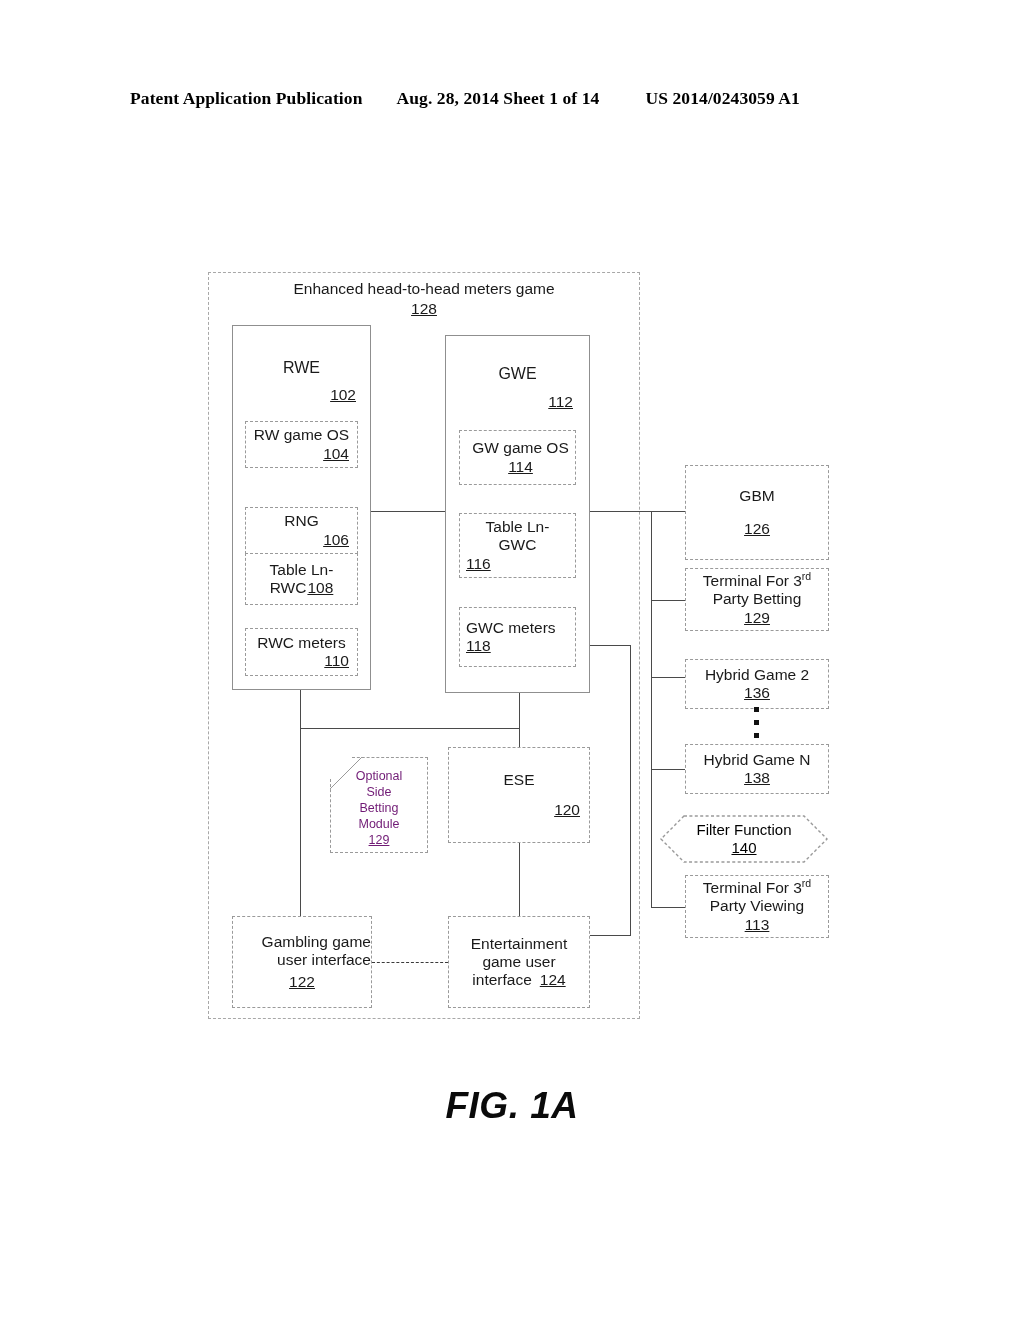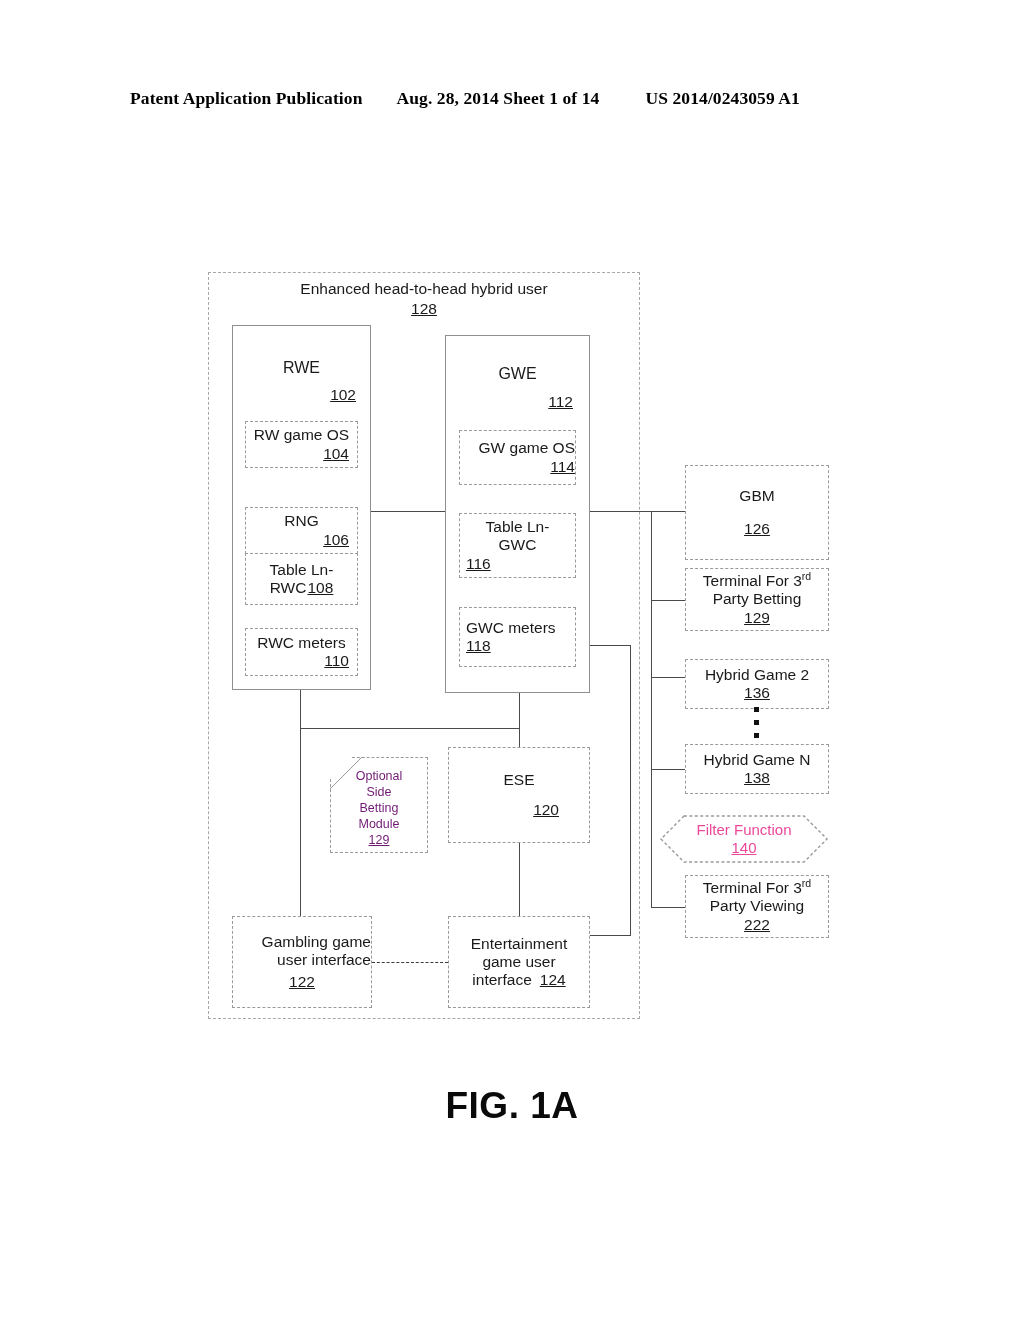--- a/index.html
+++ b/index.html
@@ -189,21 +189,21 @@
   }
   #filter-function .hex-label {
     position: absolute;
     inset: 0;
     display: flex;
     flex-direction: column;
     align-items: center;
     justify-content: center;
     font-size: 15px;
     line-height: 1.2;
-    color: #ec4899;
+    color: #000000;
   }
 
   
   #vdots {
     position: absolute;
     left: 752px;
     top: 707px;
     width: 8px;
     height: 31px;
     display: flex;
@@ -224,39 +224,40 @@
     line-height: 0;
   }
 
   #fig-caption {
     position: absolute;
     left: 0;
     top: 1085px;
     width: 1024px;
     text-align: center;
     font-size: 37px;
+    font-style: italic;
     font-weight: 600;
     letter-spacing: 0.5px;
     color: #0a0a0a;
   }
 </style>
 </head>
 <body>
 
 <div id="page-header">
   <span class="hdr-pub">Patent Application Publication</span>
   <span class="hdr-date">Aug. 28, 2014  Sheet 1 of 14</span>
   <span class="hdr-pubno">US 2014/0243059 A1</span>
 </div>
 
 <div id="figure">
 
   <div id="outer-container"></div>
   <div id="outer-title">
-    <div>Enhanced head-to-head hybrid user</div>
+    <div>Enhanced head-to-head meters game</div>
     <div class="ref">128</div>
   </div>
 
   <div class="line-h" style="left:371px; top:511px; width:75px;"></div>
   <div class="line-h" style="left:590px; top:511px; width:62px;"></div>
 
   <div class="line-v" style="left:651px; top:511px; height:397px;"></div>
 
   <div class="line-h" style="left:651px; top:511px; width:35px;"></div>
 
@@ -308,39 +309,39 @@
   <div class="box dashed" style="left:245px; top:628px; width:113px; height:48px;">
     <span>RWC meters</span>
     <span class="ref" style="align-self:flex-end; margin-right:8px;">110</span>
   </div>
 
   <div class="engine" id="gwe-engine" style="left:445px; top:335px; width:145px; height:358px;">
     <div class="engine-title" style="top:28px;">GWE</div>
     <div class="engine-ref ref" style="top:57px; right:16px;">112</div>
   </div>
 
-  <div class="box dashed" style="left:459px; top:430px; width:117px; height:55px; align-items:flex-end; padding-left:6px;">
+  <div class="box dashed" style="left:459px; top:430px; width:117px; height:55px; align-items:center; padding-left:6px;">
     <span>GW game OS</span>
     <span class="ref">114</span>
   </div>
 
   <div class="box dashed" style="left:459px; top:513px; width:117px; height:65px;">
     <span>Table Ln-</span>
     <span>GWC</span>
     <span class="ref" style="align-self:flex-start; margin-left:6px;">116</span>
   </div>
 
   <div class="box dashed" style="left:459px; top:607px; width:117px; height:60px; align-items:flex-start; padding-left:6px;">
     <span>GWC meters</span>
     <span class="ref">118</span>
   </div>
 
   <div class="box dashed" style="left:448px; top:747px; width:142px; height:96px;">
     <span>ESE</span>
-    <span class="ref" style="align-self:flex-end; margin-right:30px; margin-top:12px;">120</span>
+    <span class="ref" style="align-self:flex-end; margin-right:9px; margin-top:12px;">120</span>
   </div>
 
   <div id="side-betting">
     <div class="chamfer-bg"></div>
     <div class="edge-top"></div>
     <div class="edge-left"></div>
     <div class="edge-right"></div>
     <div class="edge-bottom"></div>
     <div class="sb-text">
       <span>Optional</span>
@@ -403,18 +404,18 @@
       <span>Filter Function</span>
       <span class="ref">140</span>
     </div>
   </div>
 
   <div class="box dashed" style="left:685px; top:875px; width:144px; height:63px;">
     <span>
       <span>Terminal For 3</span><span class="sup">rd</span>
     </span>
     <span>Party Viewing</span>
-    <span class="ref">222</span>
+    <span class="ref">113</span>
   </div>
 
 </div>
 
 <div id="fig-caption">FIG. 1A</div>
 
 </body></html>

